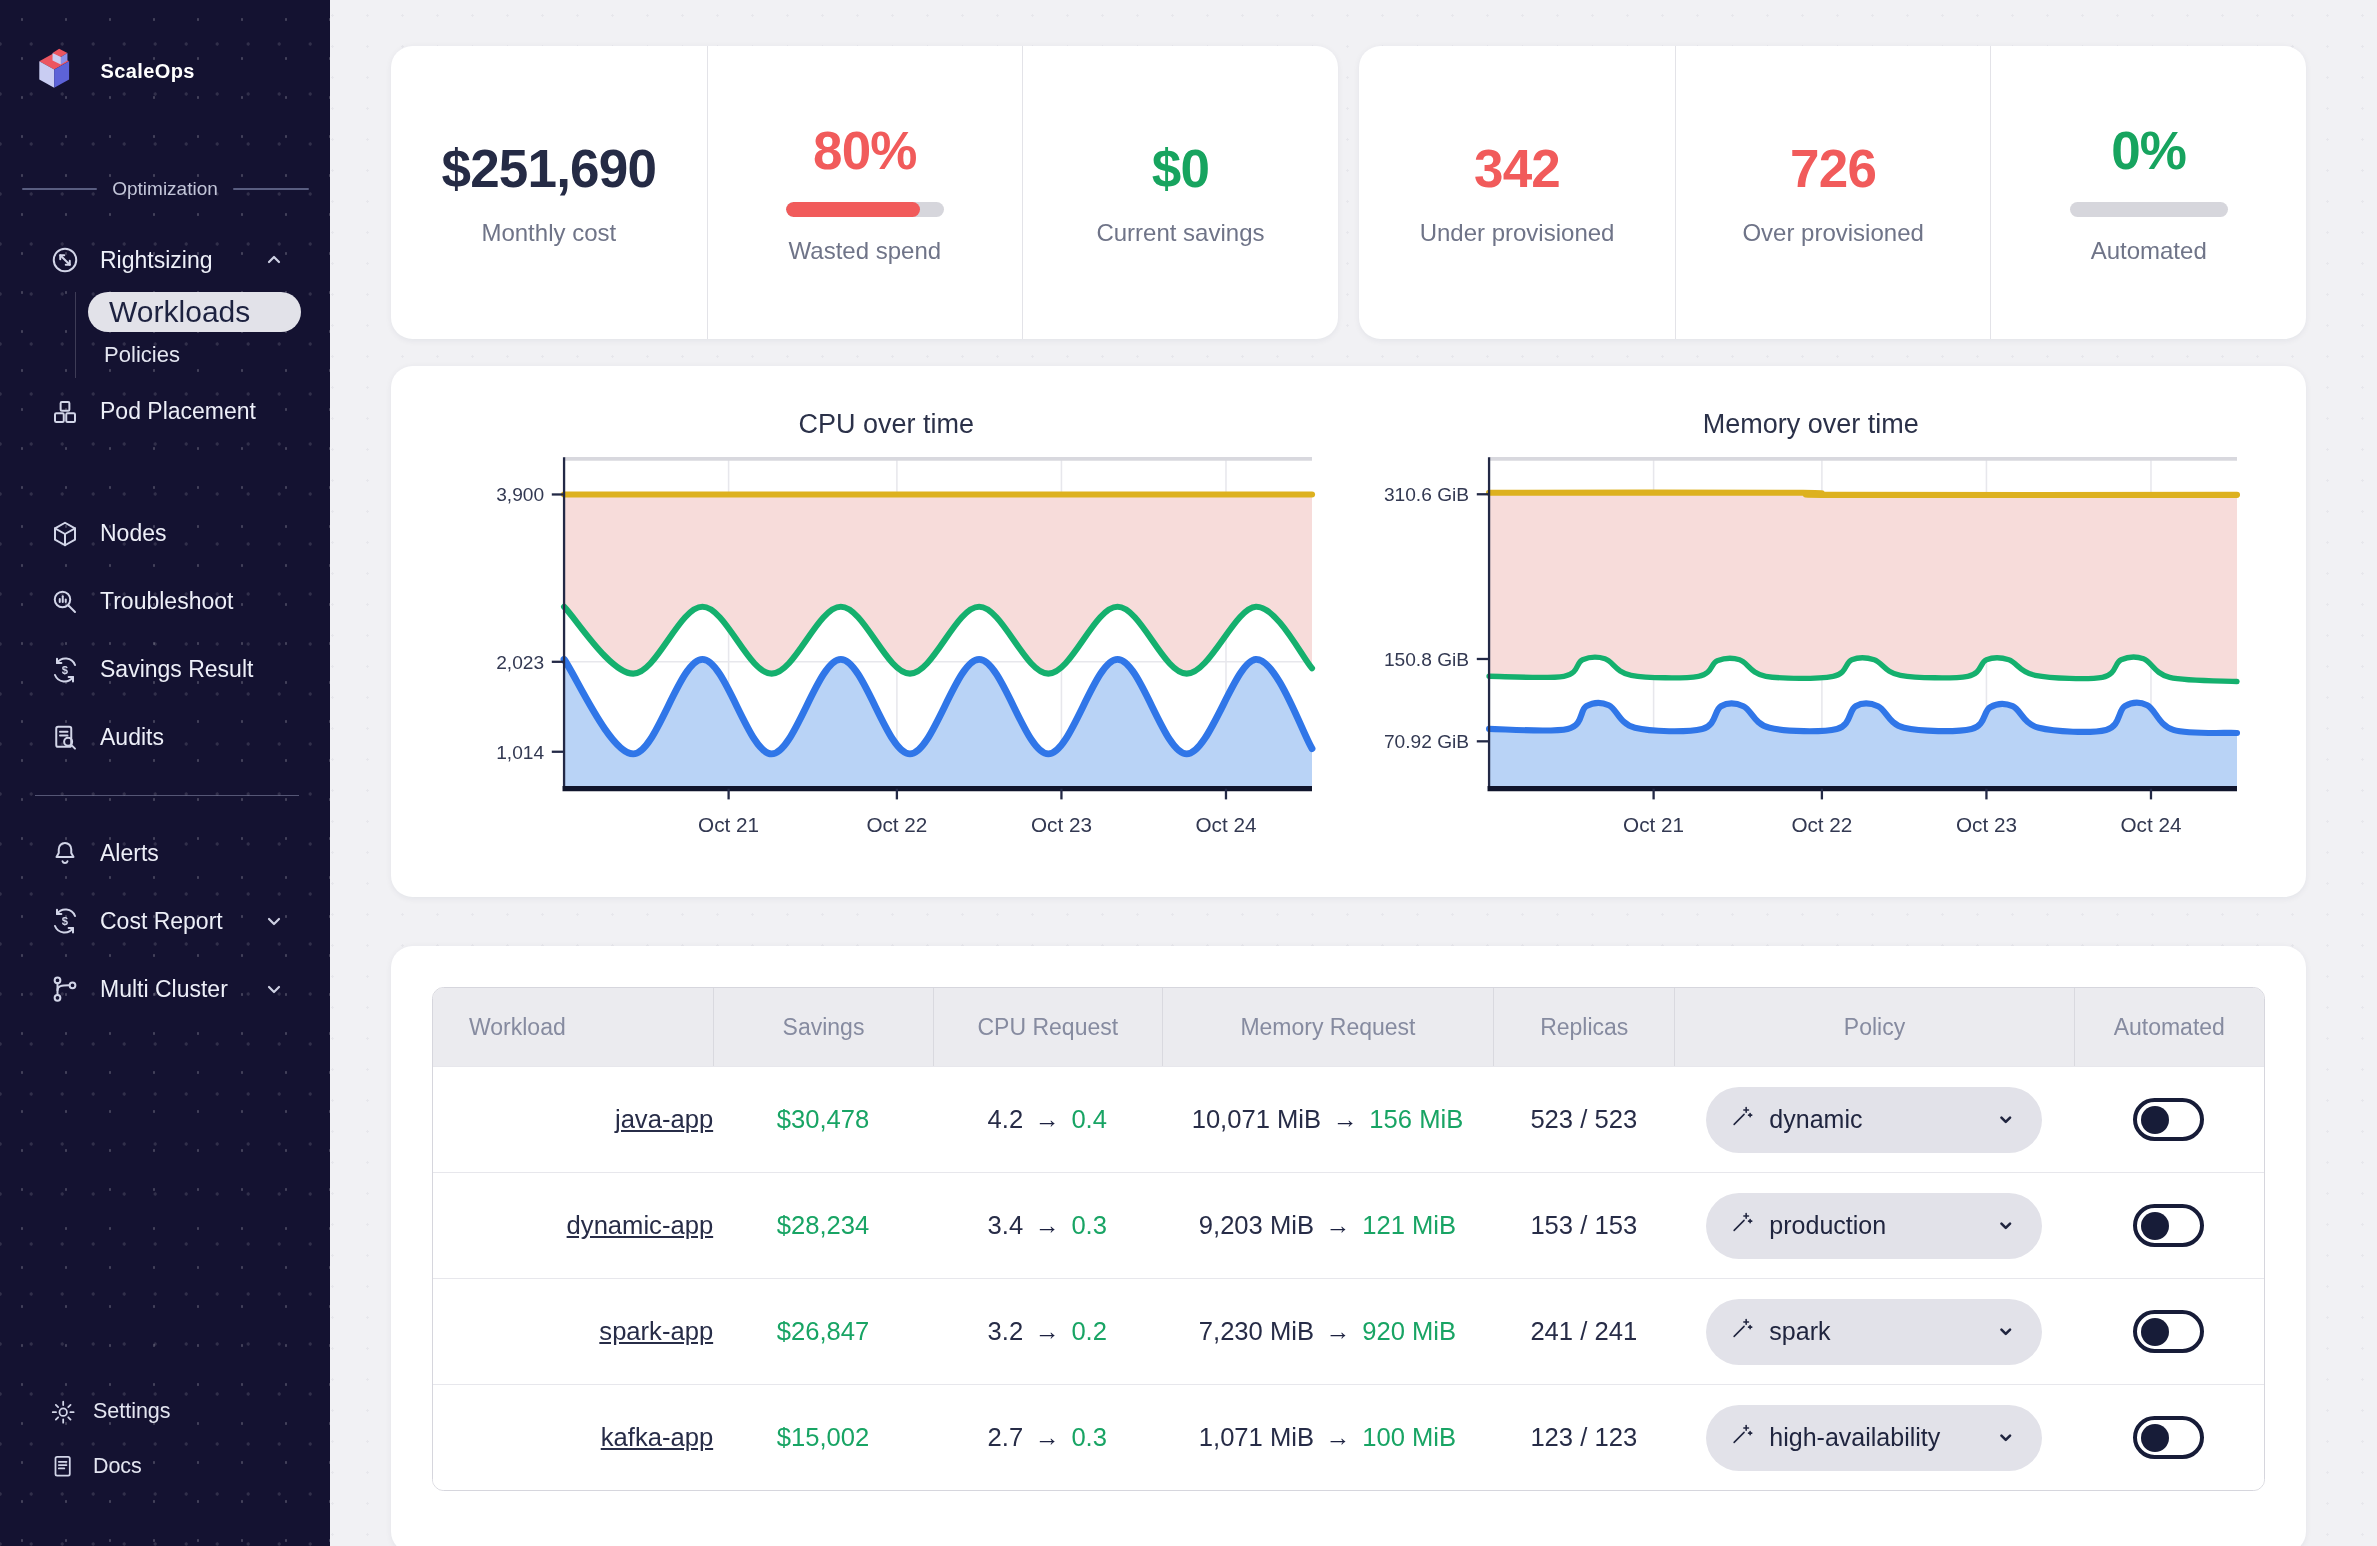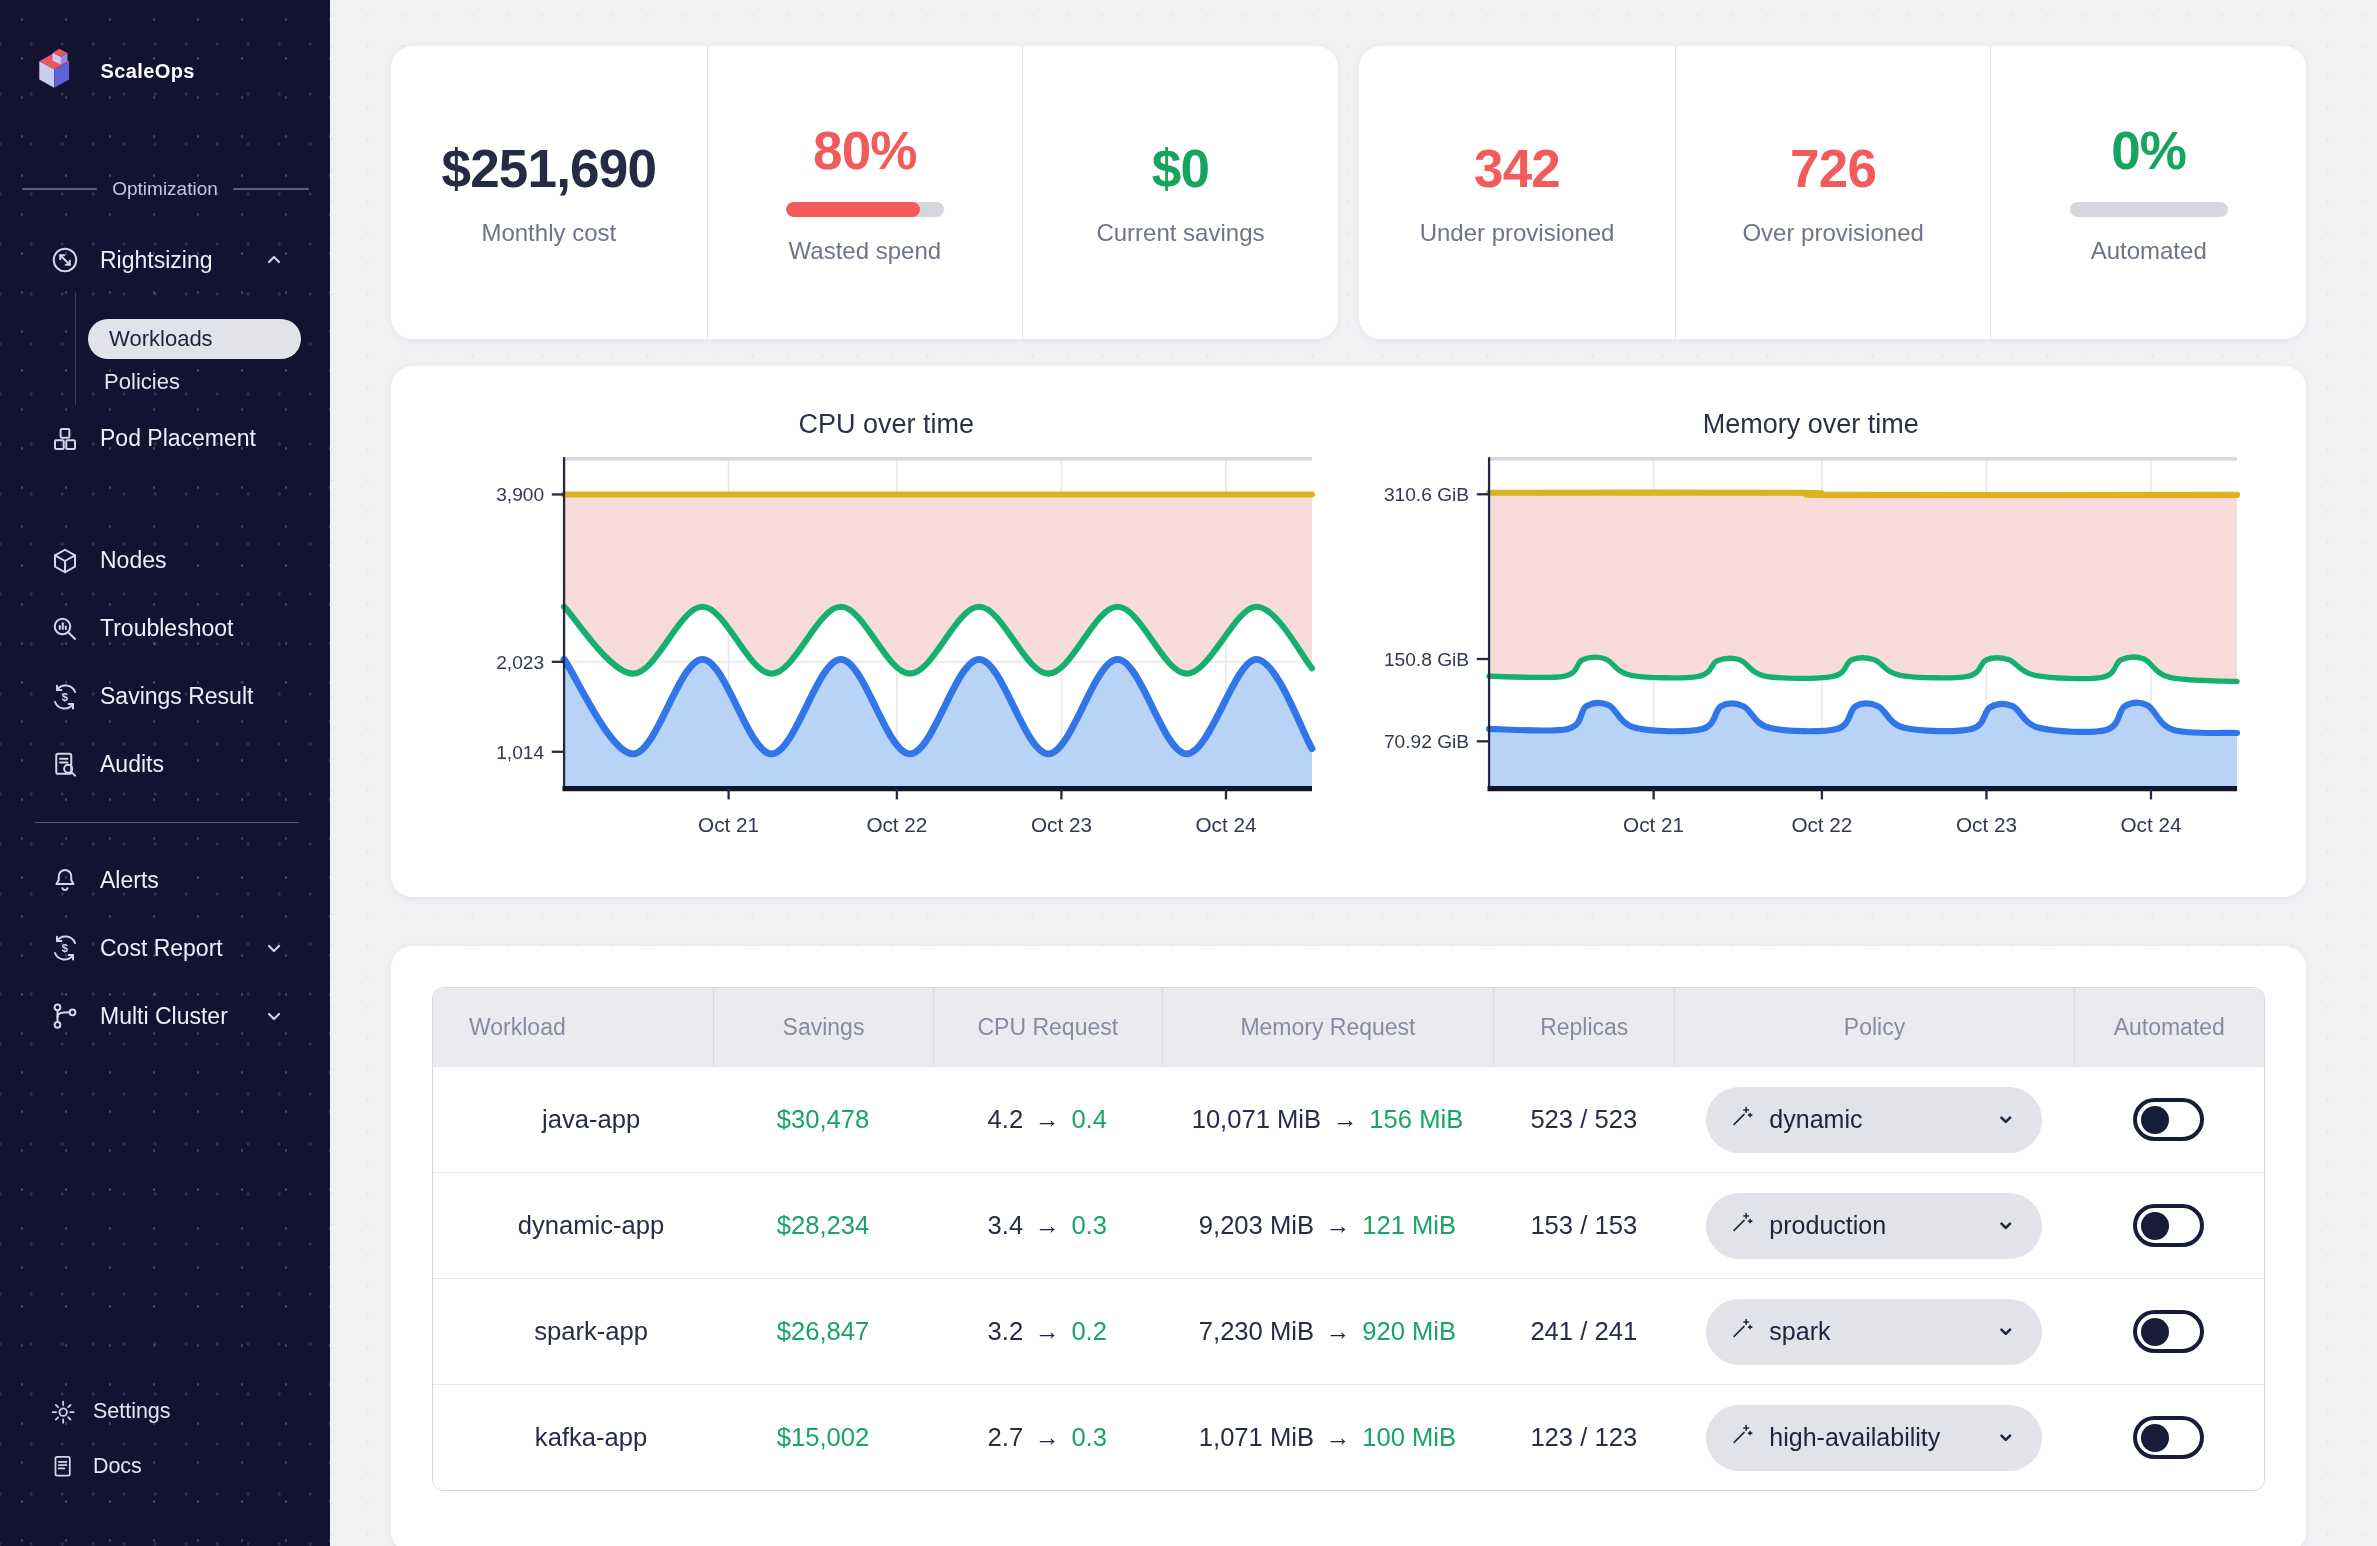--- a/index.html
+++ b/index.html
@@ -26,21 +26,21 @@
   .section-row{display:flex;align-items:center;gap:15px;padding:0 21.5px;margin-bottom:33px;}
   .section-line{height:2.5px;background:#595d80;flex:1;border-radius:1.7px;}
   .section-label{font-size:19px;color:#c3c6d9;}
   .nav{display:flex;flex-direction:column;padding:0 46px 0 50px;}
   .nav-item{display:flex;align-items:center;gap:20px;height:68px;font-size:23px;color:#edeff8;cursor:pointer;}
   .nav-item.compact{height:54px;}
   .nav-item .nicon{width:30px;height:30px;flex:0 0 30px;display:flex;align-items:center;justify-content:center;}
   .nav-item .chev{margin-left:auto;display:flex;align-items:center;}
   .submenu{margin:5px 0 6.6px 25px;border-left:1.7px solid rgba(255,255,255,.18);padding-left:11.6px;display:flex;flex-direction:column;}
   .sub-pill{background:#e2e2e9;color:#1d2240;height:40px;border-radius:20px;display:flex;align-items:center;
-    padding:0 21.5px;width:213px;box-sizing:border-box;font-size:22px;cursor:pointer;margin-top:27px;}
+    padding:0 21.5px;width:213px;box-sizing:border-box;font-size:30px;cursor:pointer;}
   .sub-item{height:46px;display:flex;align-items:center;padding-left:16.5px;font-size:22px;color:#e3e5f0;cursor:pointer;}
   .group-gap{height:61px;}
   .sidebar-divider{height:1.7px;background:rgba(150,154,186,.5);margin:23px -15px;}
   .sidebar-bottom{margin-top:auto;display:flex;flex-direction:column;gap:11.6px;padding:0 46px 0 50px;}
   .bottom-item{display:flex;align-items:center;gap:16.5px;height:43px;font-size:21.5px;color:#e3e5f0;cursor:pointer;}
   .bottom-item .nicon{width:26.4px;height:26.4px;display:flex;align-items:center;justify-content:center;}
   
   .main{flex:1;padding:46px 71px 0 61px;box-sizing:border-box;}
   .card{background:#fff;border-radius:21.5px;box-shadow:0 1.7px 6.6px rgba(25,28,60,.06);}
   .stats-row{display:flex;gap:21.5px;}
@@ -62,21 +62,21 @@
   .legend-swatch{width:25.6px;height:20px;border-radius:7.4px;background:#ccc;}
   
   .table-card{margin-top:49px;height:607px;padding:41px;box-sizing:border-box;}
   .wtable{border:1.7px solid #d6d6dd;border-radius:11.6px;overflow:hidden;}
   .thead,.trow{display:grid;grid-template-columns:15.3% 12% 12.5% 18.1% 9.9% 21.8% 10.4%;}
   .thead{background:#ebebef;height:78px;}
   .th{font-size:23px;color:#868ba0;display:flex;align-items:center;justify-content:center;border-left:1.7px solid #d9d9df;height:100%;box-sizing:border-box;}
   .th:first-child{border-left:none;justify-content:flex-start;padding-left:36px;}
   .trow{height:105px;background:#fff;border-top:1.7px solid #e7e7ec;align-items:center;}
   .td{font-size:25.6px;color:#272c47;display:flex;align-items:center;justify-content:center;gap:11.6px;font-weight:500;}
-  .td.workload{justify-content:center;padding-left:36px;font-weight:400;}
+  .td.workload{justify-content:flex-end;padding-left:36px;font-weight:400;text-decoration:underline;}
   .td .green{color:#18a464;}
   .td .arrow{font-weight:700;color:#1c2140;font-size:25px;}
   .policy-pill{background:#e2e2e9;border-radius:36px;height:66px;display:flex;align-items:center;gap:15px;
     padding:0 25px;width:84%;box-sizing:border-box;font-size:25px;color:#20253f;font-weight:400;cursor:pointer;}
   .policy-pill .pchev{margin-left:auto;display:flex;align-items:center;}
   .toggle{width:71px;height:43px;border:4.1px solid #171c38;border-radius:23px;background:#fff;
     display:flex;align-items:center;padding:0 4.1px;box-sizing:border-box;cursor:pointer;}
   .knob{width:28px;height:28px;border-radius:50%;background:#171c38;}
 </style>
 </head>

